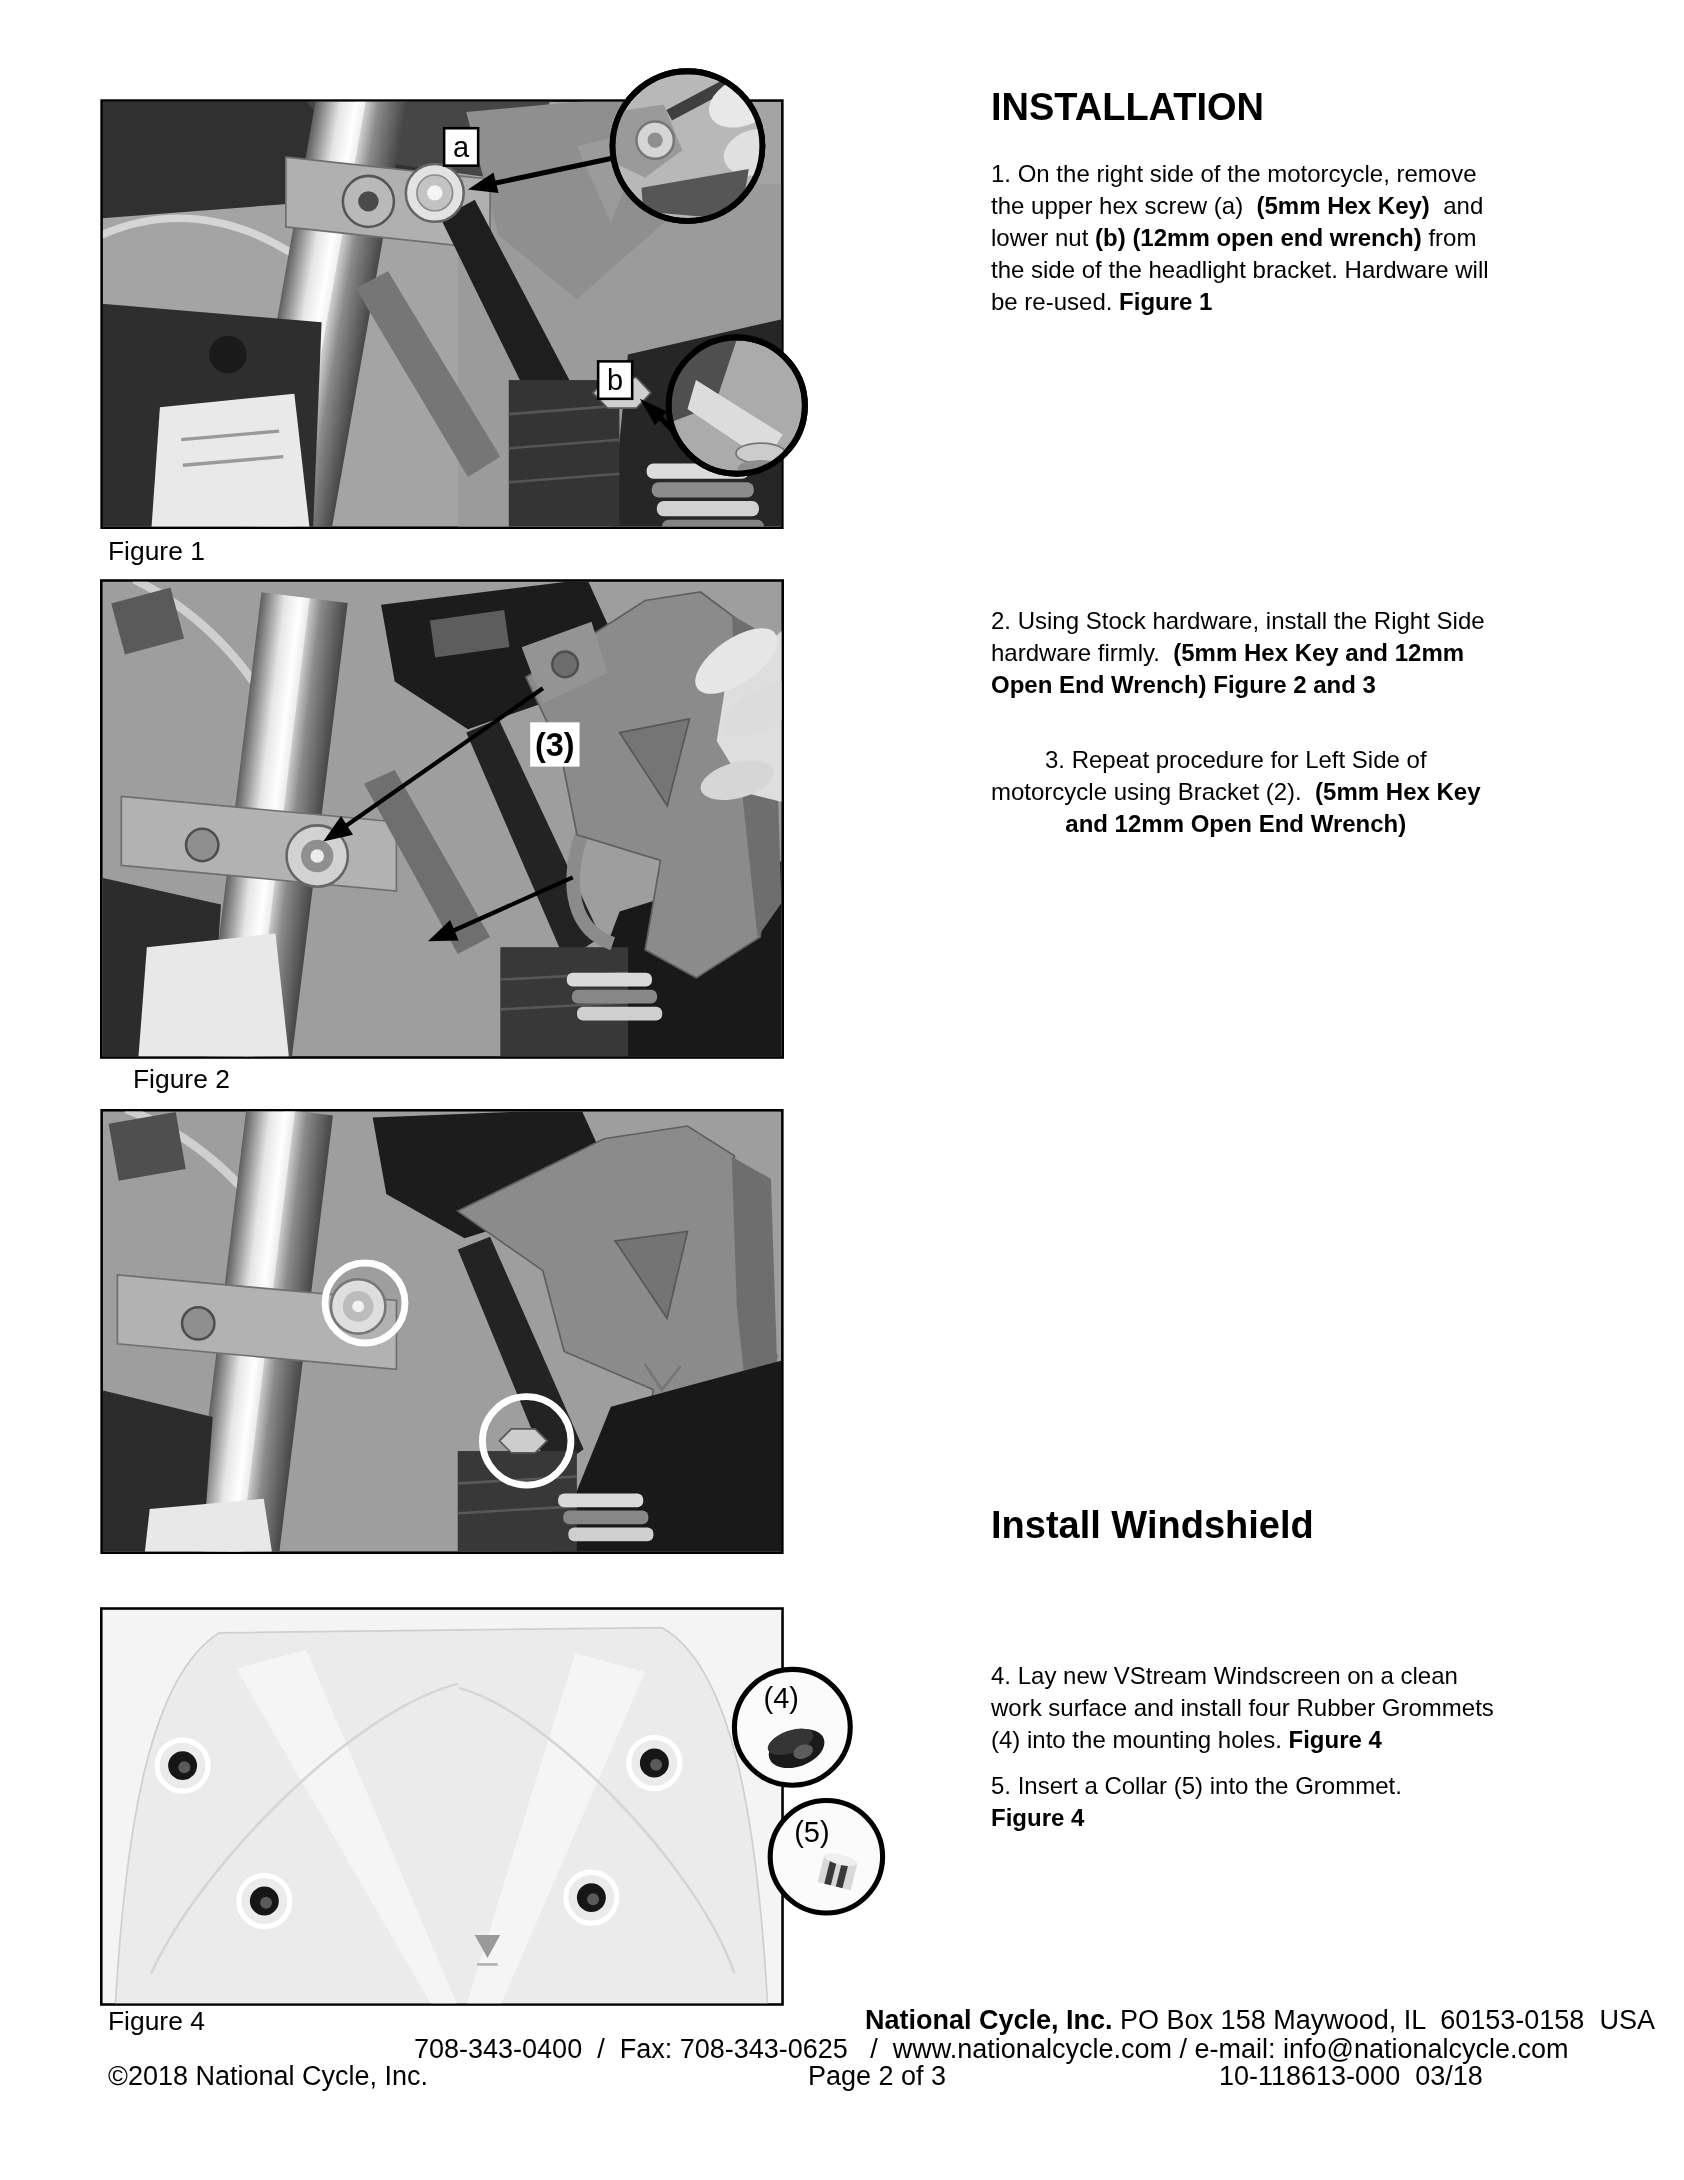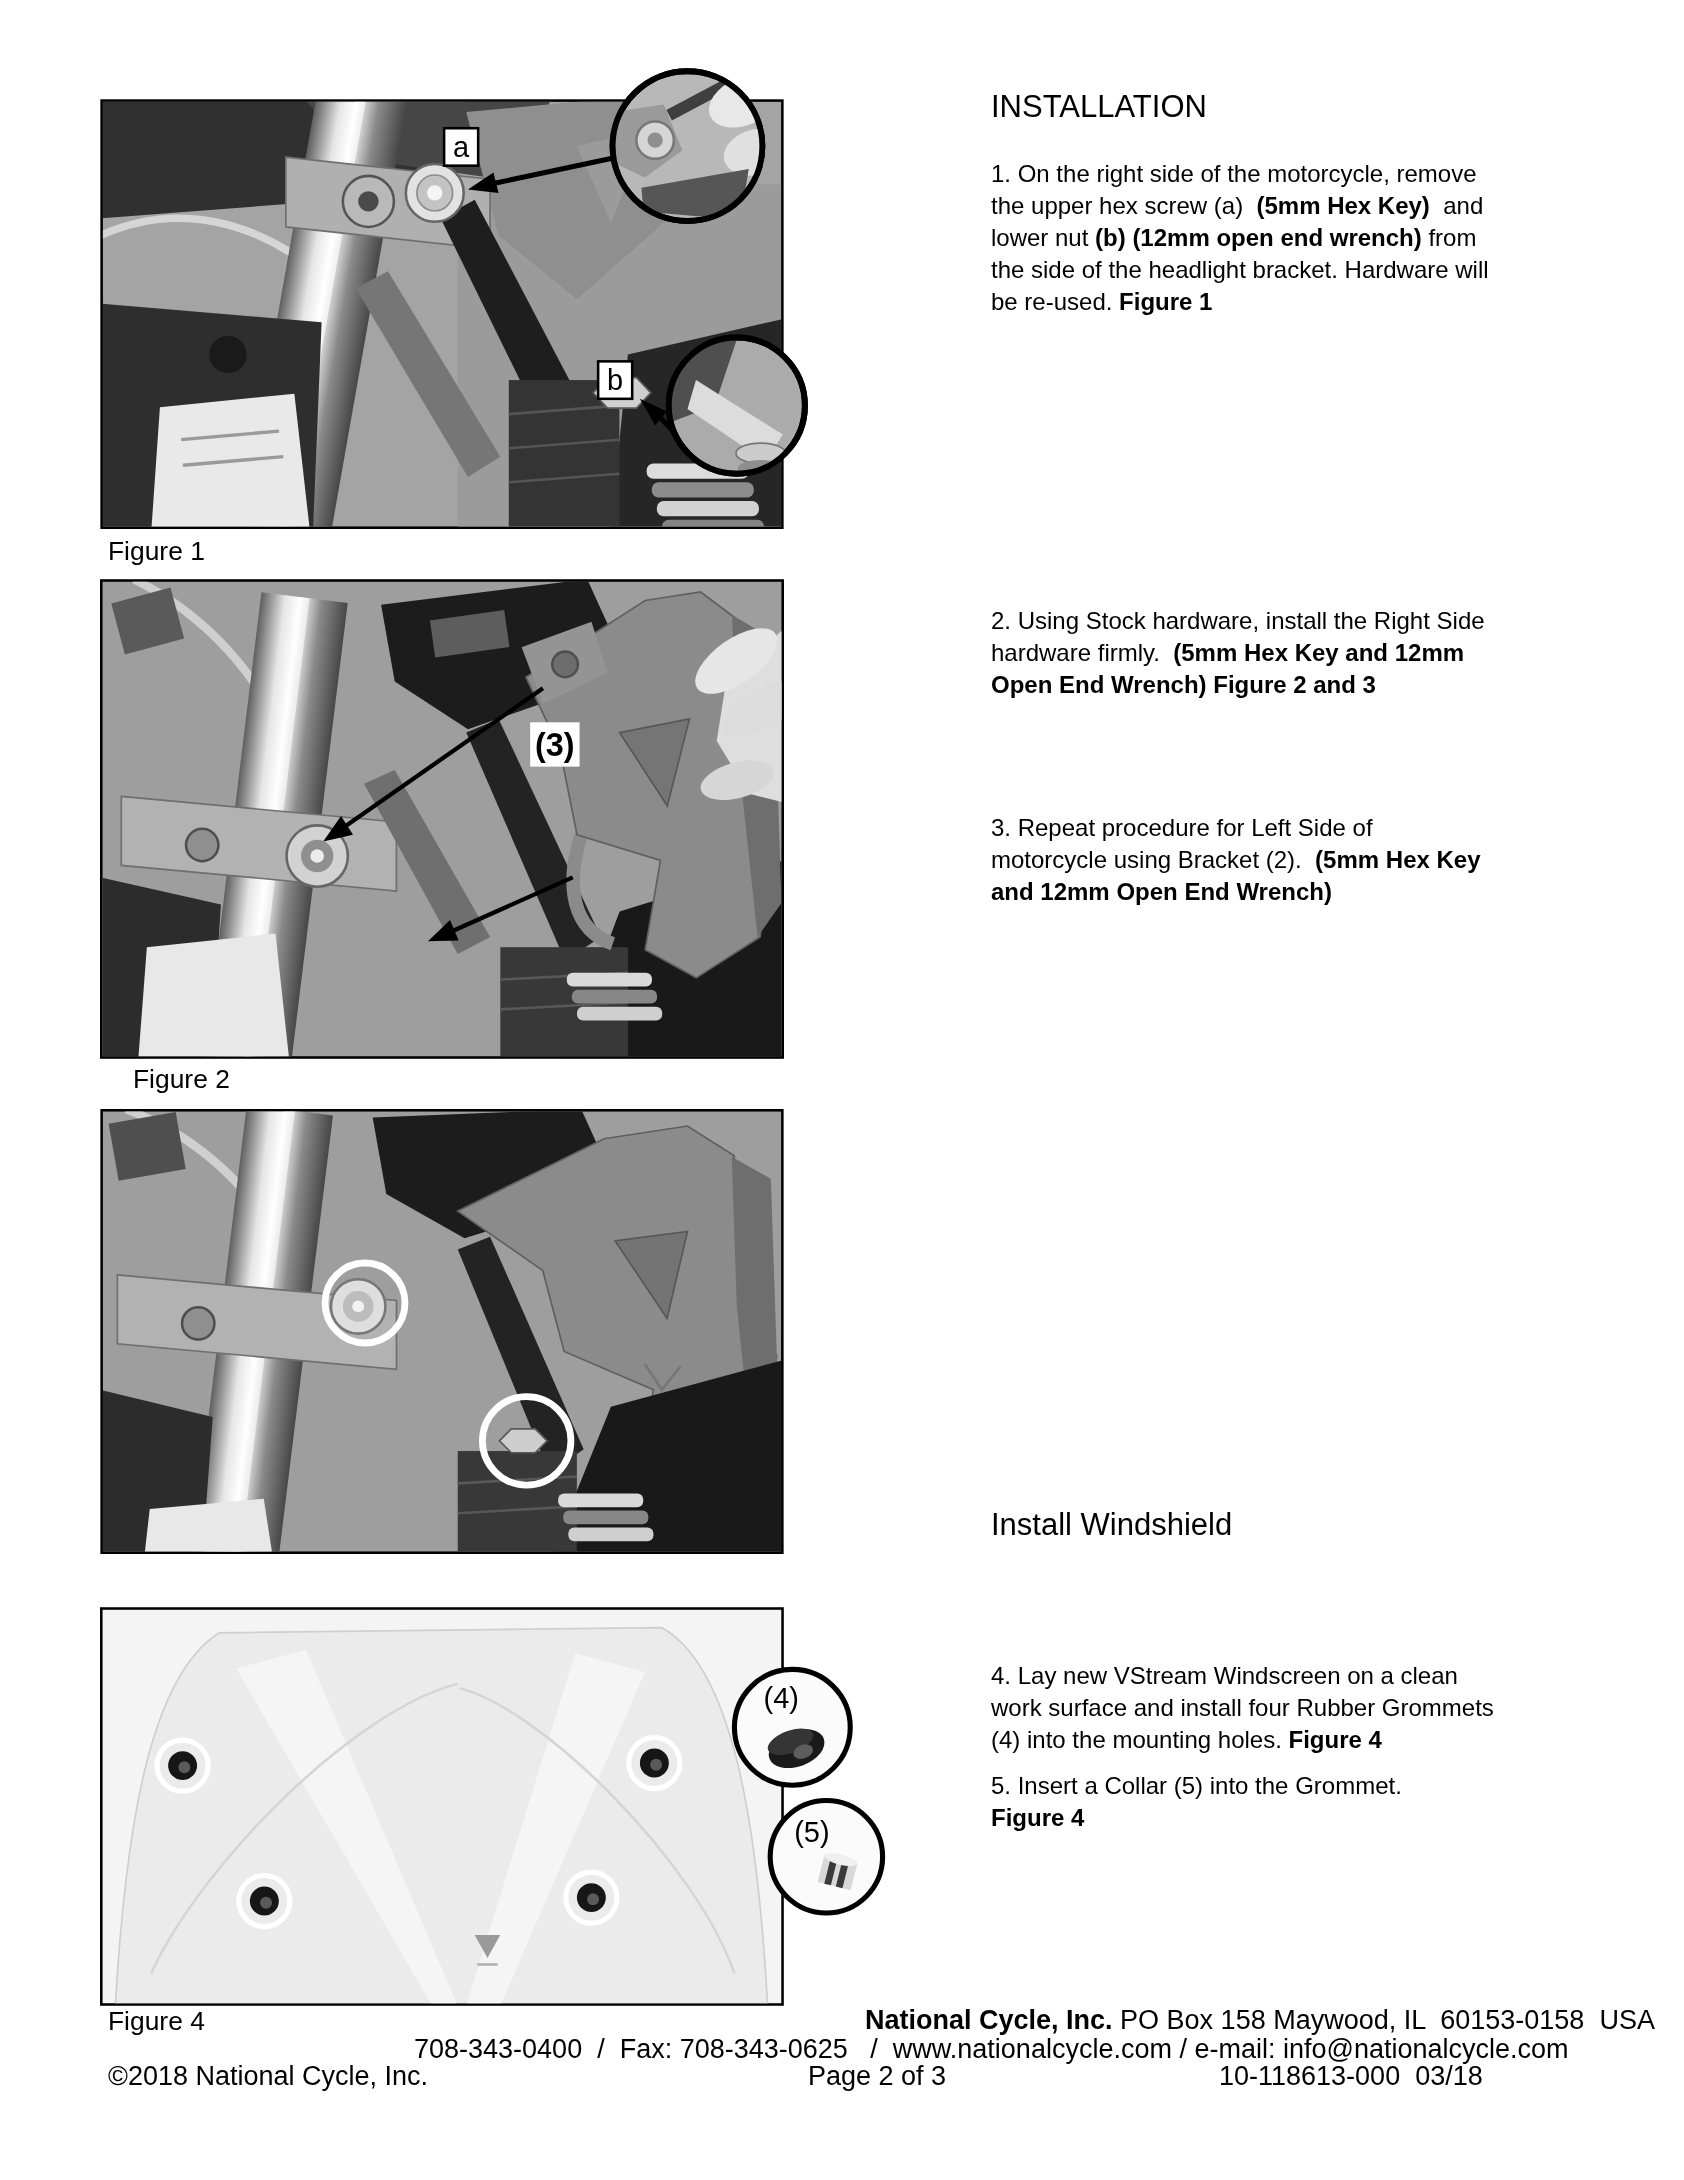--- a/index.html
+++ b/index.html
@@ -3,21 +3,21 @@
 <meta charset="utf-8">
 <style>
   html,body { margin:0; padding:0; background:#ffffff; }
   .page {
     position:relative; width:1685px; height:2181px; background:#ffffff;
     font-family:"Liberation Sans", sans-serif; color:#000; overflow:hidden;
   }
   .abs { position:absolute; }
   .caption { position:absolute; font-size:26.4px; line-height:29px; color:#000; }
   .rc-block { position:absolute; left:991px; }
-  .heading { font-weight:normal; font-size:31px; line-height:34px; white-space:pre; }
+  .heading { font-weight:bold; font-size:38px; line-height:34px; white-space:pre; }
   .para .line { font-size:24px; line-height:32px; white-space:pre; }
   .para .line .b { font-weight:bold; }
   .footer-text { position:absolute; font-size:27px; line-height:27px; white-space:pre; }
   .footer-text .b { font-weight:bold; }
   svg { display:block; }
   svg text { font-family:"Liberation Sans", sans-serif; }
 </style>
 </head>
 <body>
 
@@ -306,21 +306,21 @@
       <div class="line"><span>the upper hex screw (a)  </span><span class="b">(5mm Hex Key)</span><span>  and</span></div>
       <div class="line"><span>lower nut </span><span class="b">(b) (12mm open end wrench)</span><span> from</span></div>
       <div class="line"><span>the side of the headlight bracket. Hardware will</span></div>
       <div class="line"><span>be re-used. </span><span class="b">Figure 1</span></div>
     </div>
   <div class="rc-block para" style="top:605px;">
       <div class="line"><span>2. Using Stock hardware, install the Right Side</span></div>
       <div class="line"><span>hardware firmly.  </span><span class="b">(5mm Hex Key and 12mm</span></div>
       <div class="line"><span class="b">Open End Wrench) Figure 2 and 3</span></div>
     </div>
-  <div class="rc-block para" style="top:812px;">
+  <div class="rc-block para" style="top:744px;text-align:center;">
       <div class="line"><span>3. Repeat procedure for Left Side of</span></div>
       <div class="line"><span>motorcycle using Bracket (2).  </span><span class="b">(5mm Hex Key</span></div>
       <div class="line"><span class="b">and 12mm Open End Wrench)</span></div>
     </div>
   <div class="rc-block heading" style="top:1508px;">Install Windshield</div>
   <div class="rc-block para" style="top:1652px;margin-top:8px;">
       <div class="line"><span>4. Lay new VStream Windscreen on a clean</span></div>
       <div class="line"><span>work surface and install four Rubber Grommets</span></div>
       <div class="line"><span>(4) into the mounting holes. </span><span class="b">Figure 4</span></div>
     </div>

